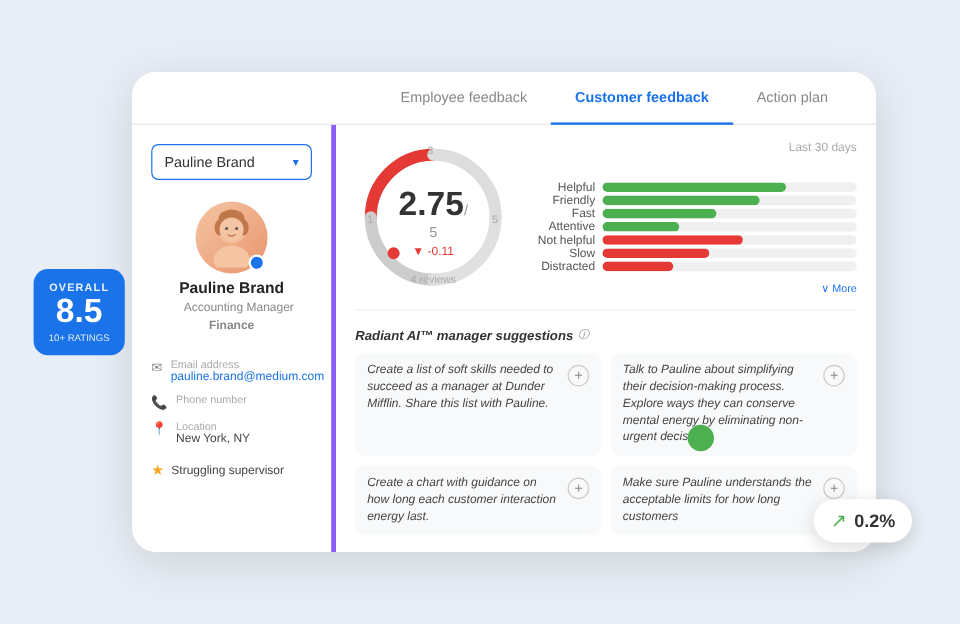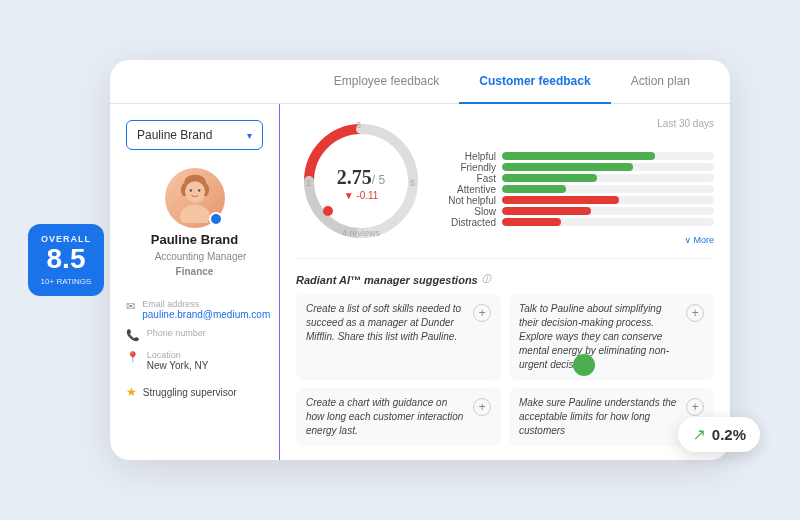--- a/index.html
+++ b/index.html
@@ -115,21 +115,21 @@
 
     .card-body {
       display: flex;
       flex: 1;
       overflow: hidden;
     }
 
     
     .left-panel {
       width: 170px;
-      border-right: 1px solid #8b5cf6;
+      border-right: 4px solid #8b5cf6;
       padding: 16px;
       display: flex;
       flex-direction: column;
       gap: 10px;
       flex-shrink: 0;
     }
 
     .dropdown {
       border: 1.5px solid #1a73e8;
       border-radius: 6px;
@@ -246,25 +246,24 @@
     }
     .gauge-wrap svg { width: 130px; height: 130px; }
     .gauge-center {
       position: absolute;
       top: 50%;
       left: 50%;
       transform: translate(-50%, -42%);
       text-align: center;
     }
     .gauge-score {
-      font-size: 20px;
+      font-size: 28px;
       font-weight: 800;
       color: #333;
       line-height: 1;
-      font-family: Liberation Serif, serif;
     }
     .gauge-denom {
       font-size: 12px;
       color: #999;
     }
     .gauge-delta {
       font-size: 10px;
       color: #e53935;
       margin-top: 2px;
       text-align: center;

